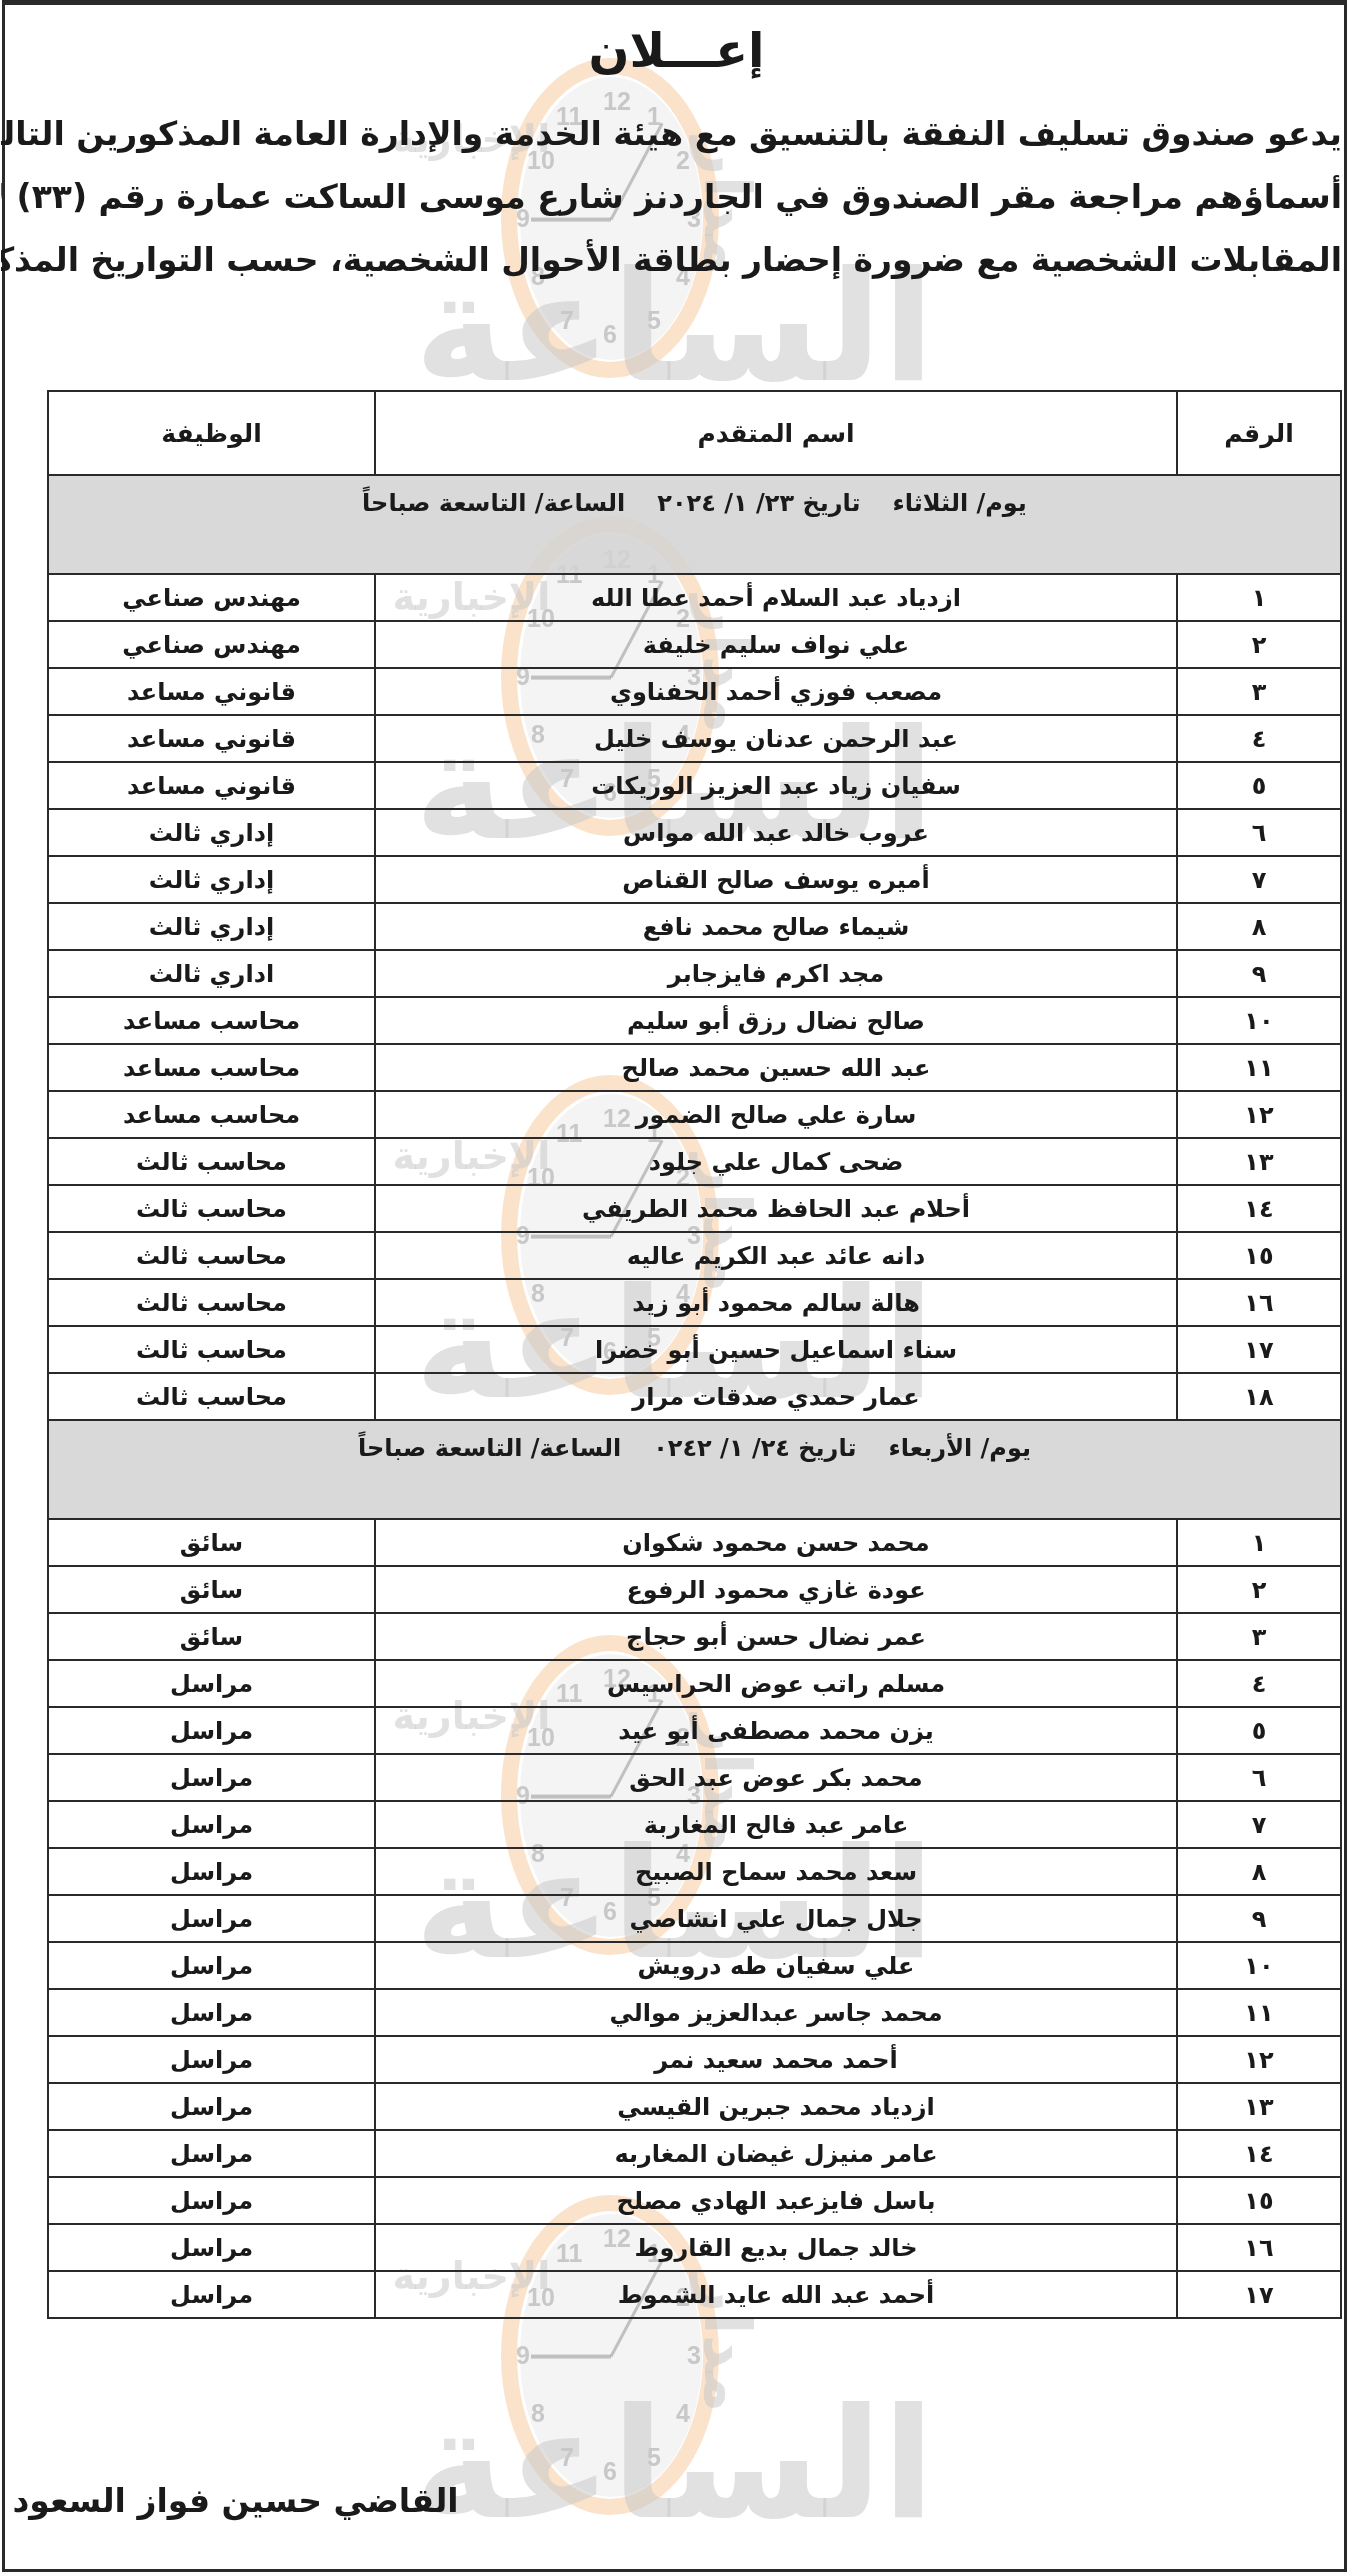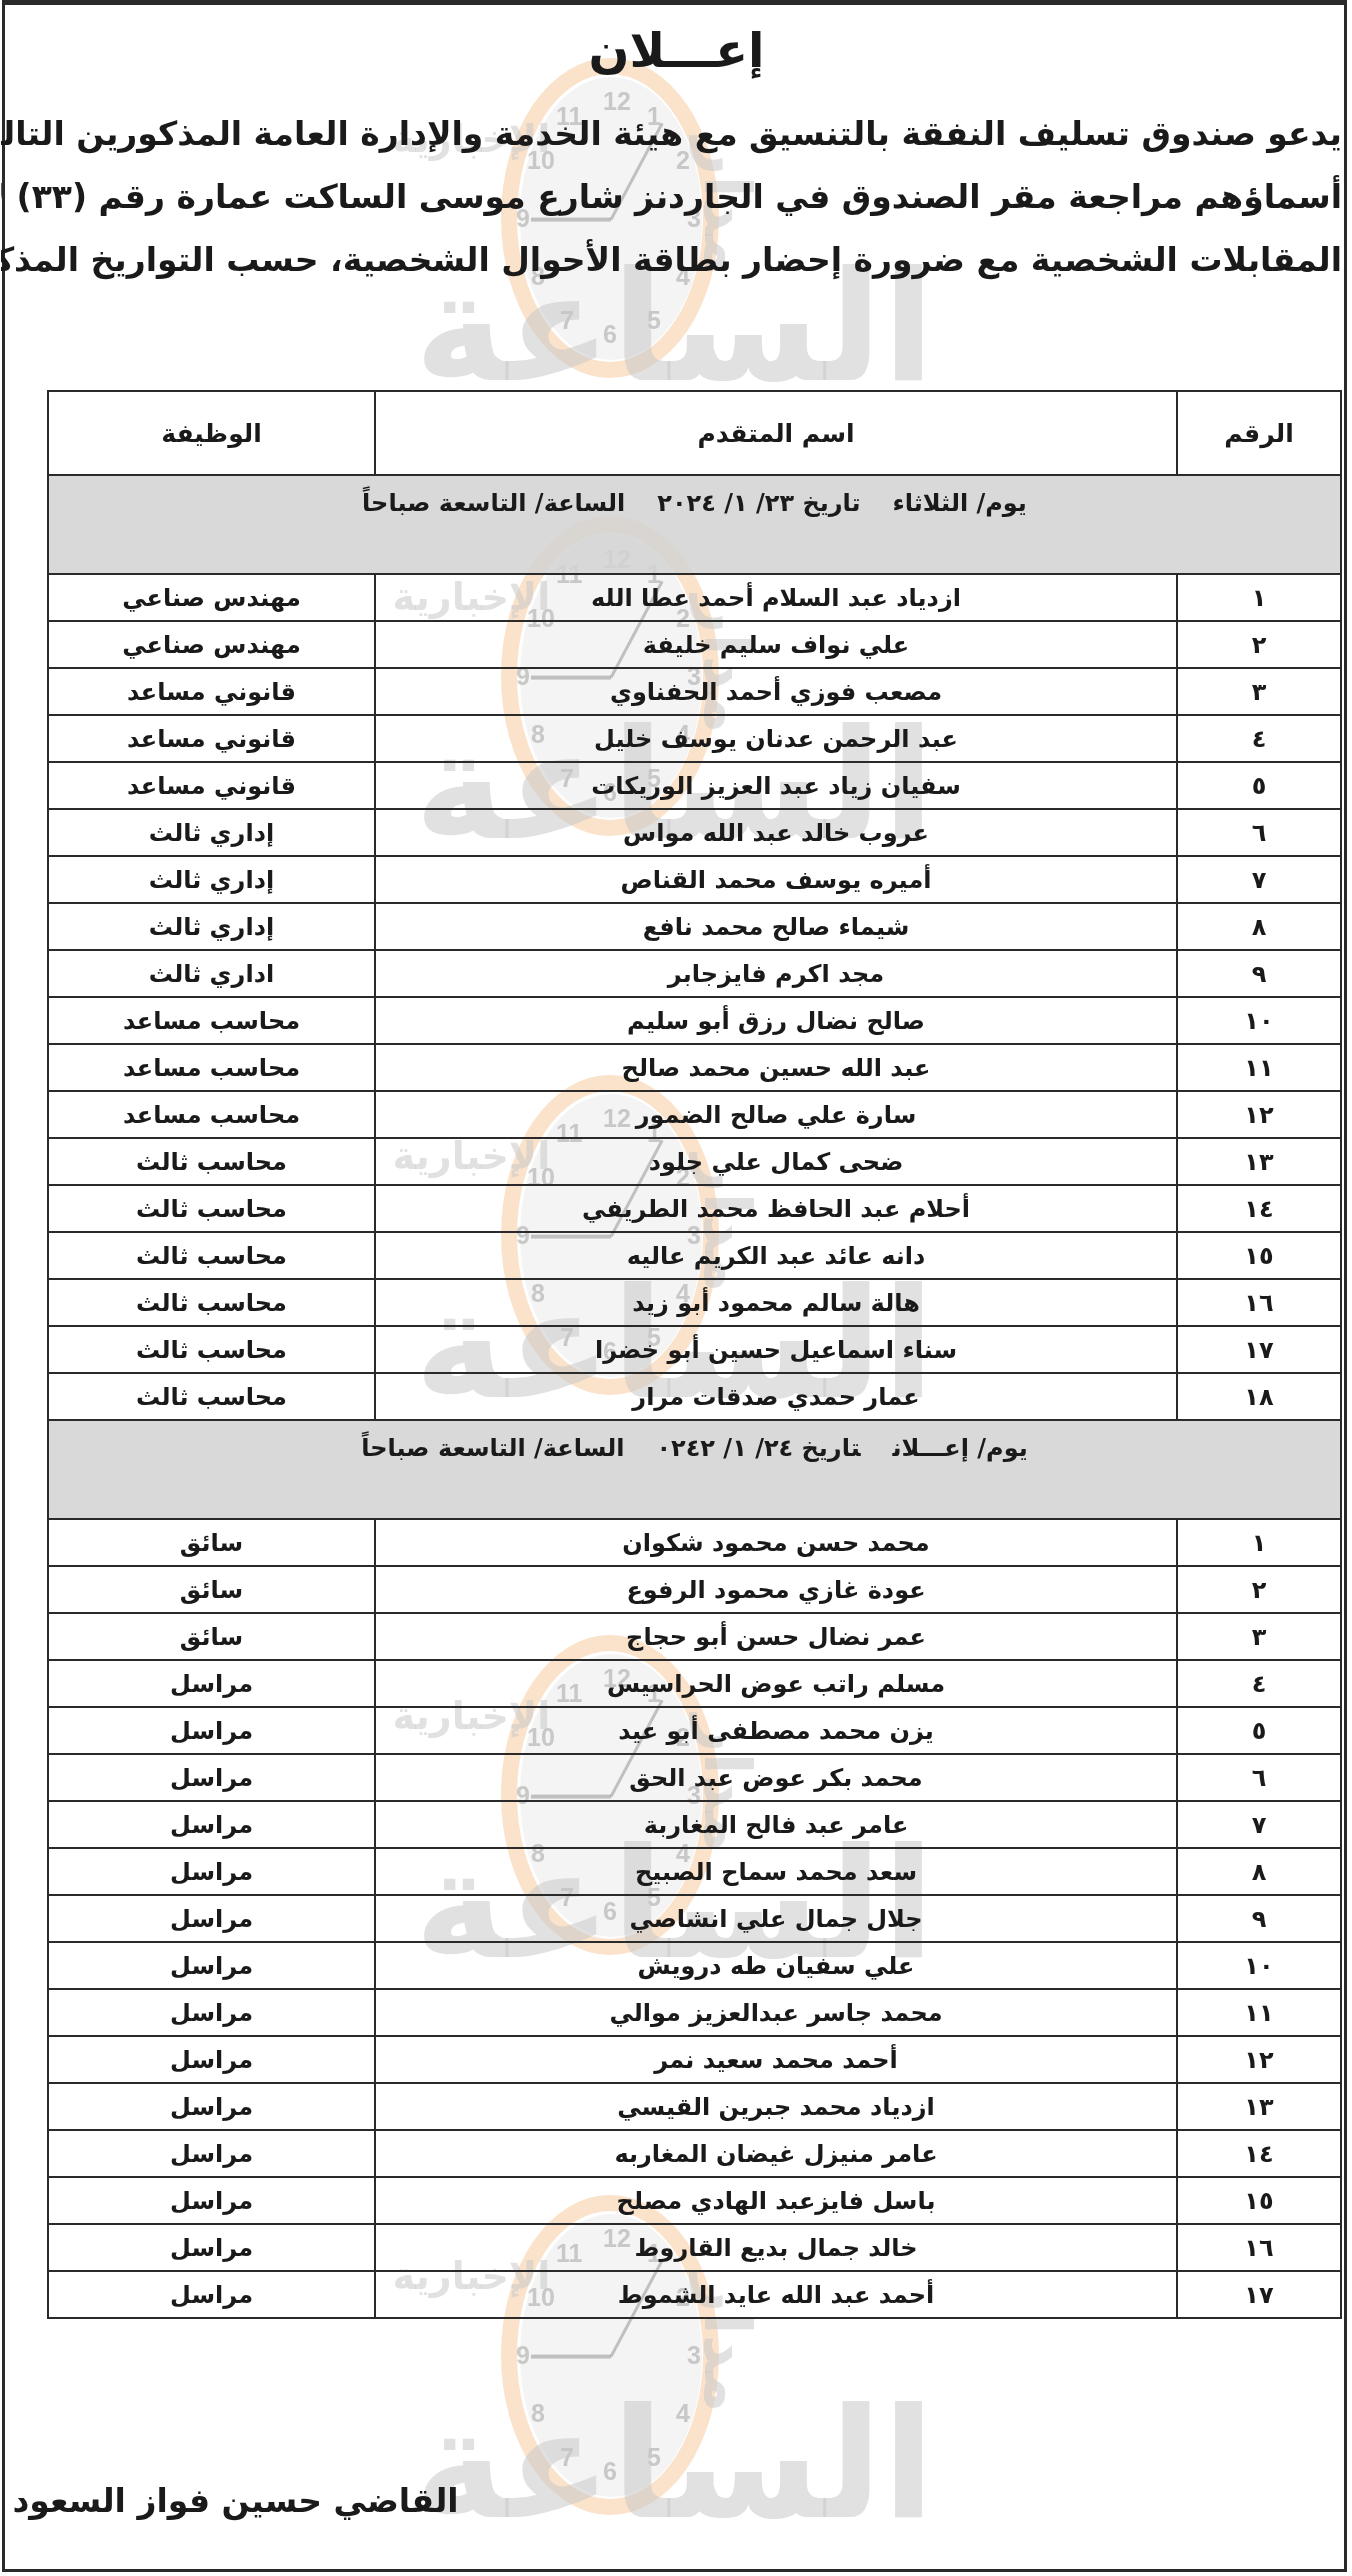--- a/index.html
+++ b/index.html
@@ -199,21 +199,21 @@
         <td>سفيان زياد عبد العزيز الوريكات</td>
         <td>قانوني مساعد</td>
       </tr>
       <tr>
         <td>٦</td>
         <td>عروب خالد عبد الله مواس</td>
         <td>إداري ثالث</td>
       </tr>
       <tr>
         <td>٧</td>
-        <td>أميره يوسف محمد القناص</td>
+        <td>أميره يوسف صالح القناص</td>
         <td>إداري ثالث</td>
       </tr>
       <tr>
         <td>٨</td>
         <td>شيماء صالح محمد نافع</td>
         <td>إداري ثالث</td>
       </tr>
       <tr>
         <td>٩</td>
         <td>مجد اكرم فايزجابر</td>
@@ -258,21 +258,21 @@
         <td>١٧</td>
         <td>سناء اسماعيل حسين أبو خضرا</td>
         <td>محاسب ثالث</td>
       </tr>
       <tr>
         <td>١٨</td>
         <td>عمار حمدي صدقات مرار</td>
         <td>محاسب ثالث</td>
       </tr>
       <tr class="day">
-        <td colspan="3" class="day-text"><span>يوم/ إعـــلان</span><span>تاريخ ٢٤/ ١/ ٠٢٤٢</span><span>الساعة/ التاسعة صباحاً</span></td>
+        <td colspan="3" class="day-text"><span>يوم/ الأربعاء</span><span>تاريخ ٢٤/ ١/ ٠٢٤٢</span><span>الساعة/ التاسعة صباحاً</span></td>
       </tr>
       <tr>
         <td>١</td>
         <td>محمد حسن محمود شكوان</td>
         <td>سائق</td>
       </tr>
       <tr>
         <td>٢</td>
         <td>عودة غازي محمود الرفوع</td>
         <td>سائق</td>

